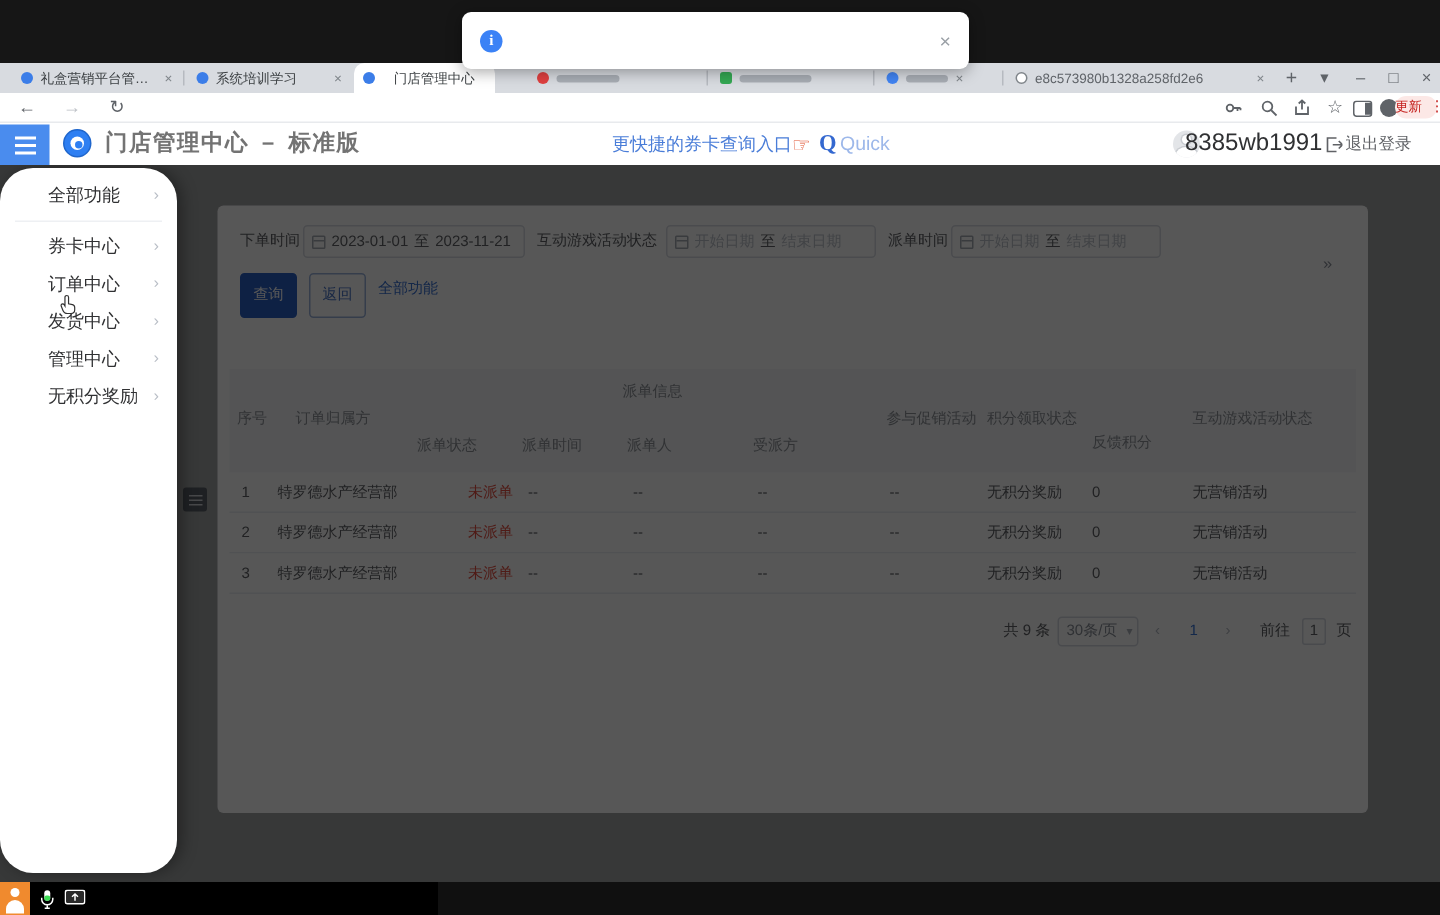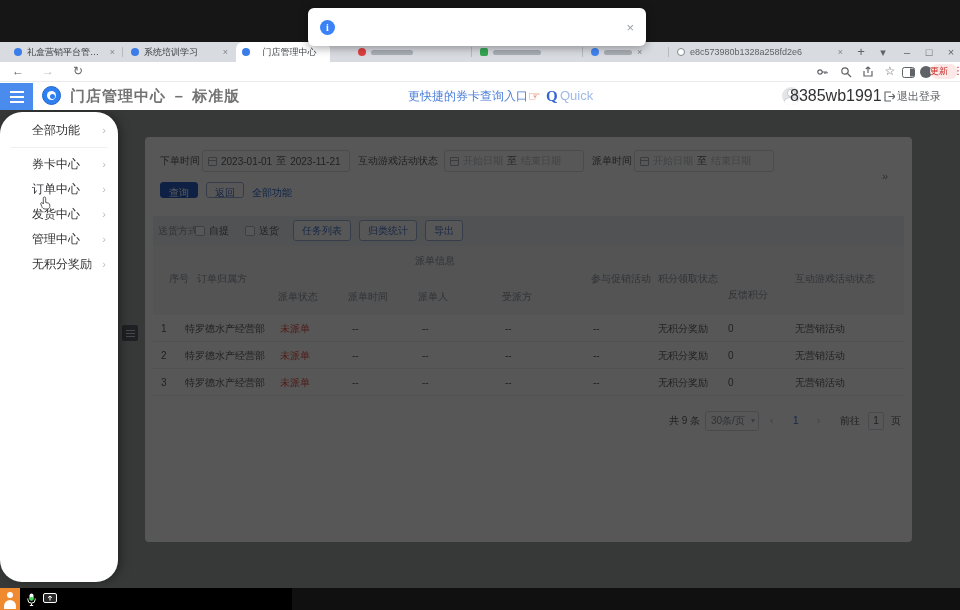--- a/index.html
+++ b/index.html
@@ -46,36 +46,36 @@
   .backdrop1 { position:absolute; inset:0; background:rgba(0,0,0,0.32); z-index:1; }
   .overlay2 { position:absolute; inset:0; background:rgba(0,0,0,0.66); z-index:3; }
 
   .modal { position:absolute; left:145px; top:27px; width:767px; height:405px; background:#ffffff; border-radius:4px; z-index:2; font-size:10px; color:#606266; }
   .flabel { position:absolute; top:13px; height:22px; line-height:22px; font-size:10px; color:#606266; white-space:nowrap; }
   .dinput { position:absolute; top:13px; height:22px; border:1px solid #d9dce3; border-radius:3px; background:#fff; display:flex; align-items:center; padding:0 5px; gap:4px; white-space:nowrap; }
   .cal { width:9px; height:9px; border:1px solid #a8adb6; border-radius:1px; position:relative; flex:0 0 auto; }
   .cal::before { content:""; position:absolute; left:0; top:2px; width:7px; height:1px; background:#a8adb6; }
   .ph { color:#bfc4cc; }
   .dbl-chev { position:absolute; left:737px; top:33px; font-size:11px; color:#8a8f99; }
-  .btn { position:absolute; top:45px; height:16px; border-radius:3px; font-size:10px; text-align:center; line-height:20px; }
+  .btn { position:absolute; top:45px; height:30px; border-radius:3px; font-size:10px; text-align:center; line-height:20px; }
   .btn-primary { background:#2a62c8; color:#fff; border:1px solid #2a62c8; }
   .btn-plain { background:#fff; color:#4a76c8; border:1px solid #9db4dd; }
   .link { position:absolute; top:45px; height:22px; line-height:22px; color:#3a72d4; font-size:10px; }
 
   .band { position:absolute; left:8px; top:79px; width:751px; height:30px; background:#eef1f5; }
   .band .blabel { position:absolute; top:0; line-height:30px; font-size:10px; color:#909399; }
   .cbx { position:absolute; top:10px; width:10px; height:10px; border:1px solid #b3bac4; border-radius:2px; background:#fff; }
   .cblabel { position:absolute; top:0; line-height:30px; font-size:10px; color:#606266; }
   .abtn { position:absolute; top:4px; height:21px; border:1px solid #9db4dd; border-radius:3px; background:#fff; color:#4a76c8; font-size:10px; text-align:center; line-height:19px; }
 
   .thead { position:absolute; left:8px; top:109px; width:751px; height:69px; background:#f5f7fa; color:#909399; }
   .th { position:absolute; font-size:10px; white-space:nowrap; }
   .trow { position:absolute; left:8px; width:751px; height:27px; border-bottom:1px solid #e9edf2; background:#fff; }
   .td { position:absolute; top:0; line-height:27px; font-size:10px; white-space:nowrap; color:#606266; }
-  .td.red { color:#e65043; }
+  .td.red { color:#e65043;margin-left:32px; }
 
   .pager { position:absolute; left:0; top:272px; width:767px; height:24px; font-size:10px; color:#606266; }
   .pg { position:absolute; top:0; line-height:24px; white-space:nowrap; }
   .pg-select { position:absolute; left:560px; top:2px; width:54px; height:20px; border:1px solid #d5dae2; border-radius:3px; line-height:18px; padding-left:5px; color:#8b9099; }
   .pg-caret { position:absolute; right:3px; top:0; color:#aeb3bc; font-size:8px; line-height:18px; }
   .goto-box { position:absolute; left:723px; top:3px; width:16px; height:18px; border:1px solid #d5dae2; border-radius:2px; text-align:center; line-height:16px; color:#606266; }
 
   .float-handle { position:absolute; left:122px; top:215px; width:16px; height:16px; background:#5a5f66; border-radius:2px; z-index:2; display:flex; flex-direction:column; justify-content:center; gap:2px; align-items:center; }
   .float-handle i { display:block; width:9px; height:1px; background:#cfd3d8; }
 
@@ -219,34 +219,24 @@
       <span class="ph">开始日期</span>
       <span>至</span>
       <span class="ph">结束日期</span>
     </div>
     <span class="dbl-chev">»</span>
 
     <button class="btn btn-primary" style="left:15px; width:38px;">查询</button>
     <button class="btn btn-plain" style="left:61px; width:38px;">返回</button>
     <span class="link" style="left:107px;">全部功能</span>
 
-    <div class="band">
-      <span class="blabel" style="left:5px;">送货方式</span>
-      <span class="cbx" style="left:42px;"></span>
-      <span class="cblabel" style="left:56px;">自提</span>
-      <span class="cbx" style="left:92px;"></span>
-      <span class="cblabel" style="left:106px;">送货</span>
-      <button class="abtn" style="left:140px; width:58px;">任务列表</button>
-      <button class="abtn" style="left:206px; width:58px;">归类统计</button>
-      <button class="abtn" style="left:272px; width:38px;">导出</button>
-    </div>
 
     <div class="thead">
       <span class="th" style="left:232px; top:8px; width:100px; text-align:center;">派单信息</span>
-      <span class="th" style="left:16px; top:26px;">序号</span>
+      <span class="th" style="left:5px; top:26px;">序号</span>
       <span class="th" style="left:44px; top:26px;">订单归属方</span>
       <span class="th" style="left:438px; top:26px;">参与促销活动</span>
       <span class="th" style="left:505px; top:26px;">积分领取状态</span>
       <span class="th" style="left:575px; top:42px;">反馈积分</span>
       <span class="th" style="left:642px; top:26px;">互动游戏活动状态</span>
       <span class="th" style="left:125px; top:44px;">派单状态</span>
       <span class="th" style="left:195px; top:44px;">派单时间</span>
       <span class="th" style="left:265px; top:44px;">派单人</span>
       <span class="th" style="left:349px; top:44px;">受派方</span>
     </div>

